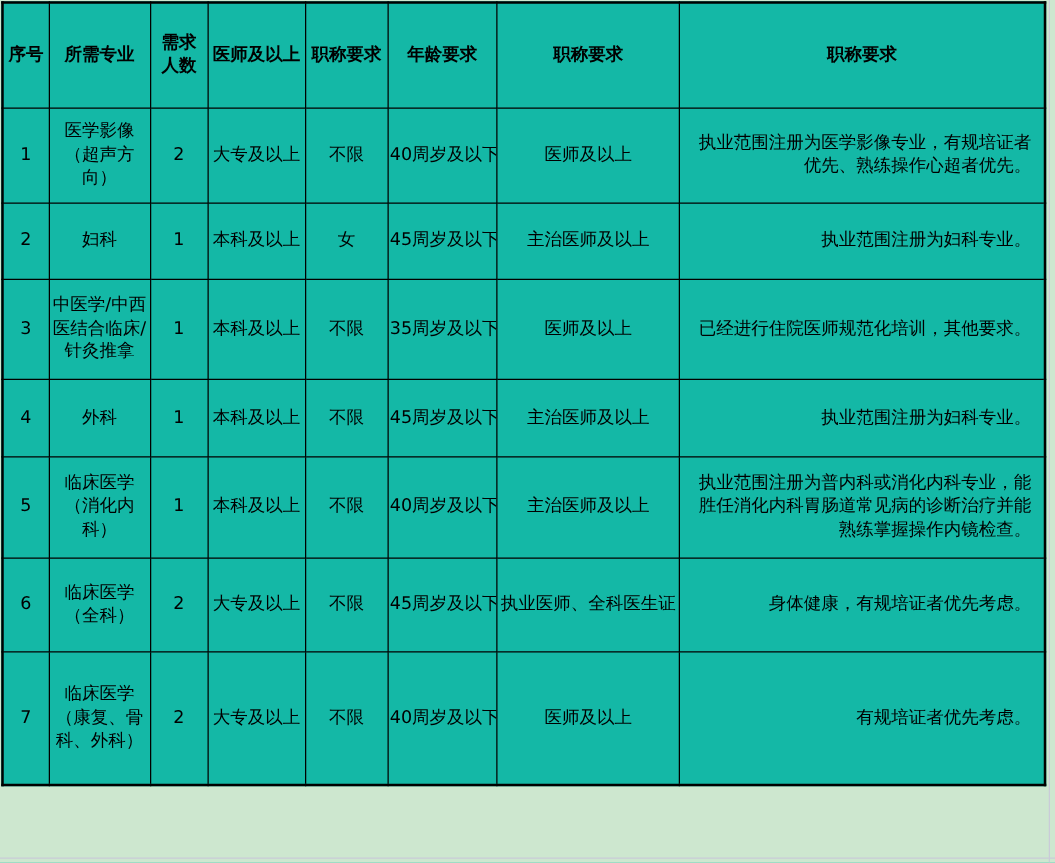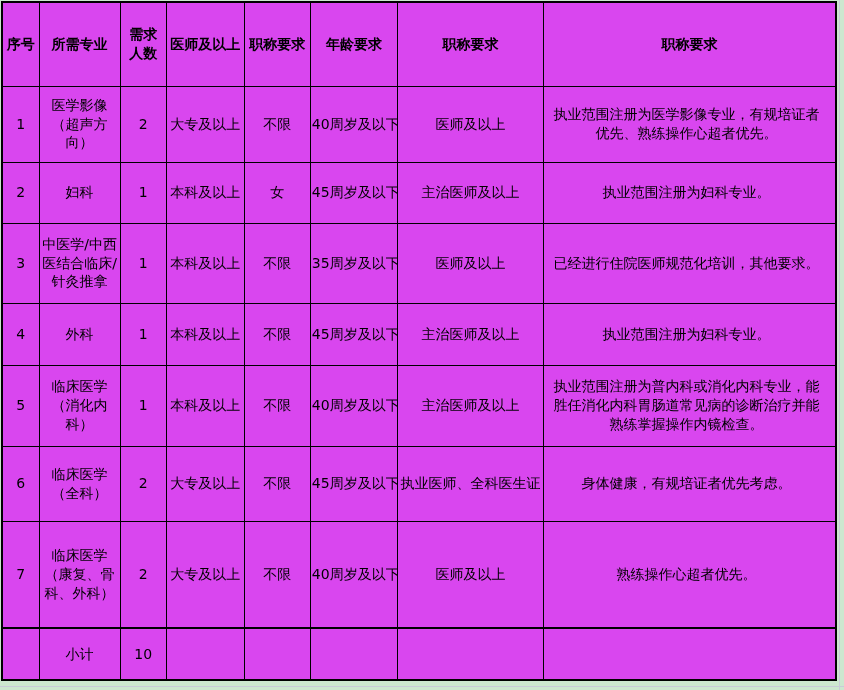--- a/index.html
+++ b/index.html
@@ -15,39 +15,39 @@
     overflow: hidden;
   }
   table.req-table {
     position: absolute;
     left: 1px;
     top: 1px;
     width: 836px;
     table-layout: fixed;
     border-collapse: collapse;
     border: 2px solid #000;
-    background: #d946ef;
+    background: #14b8a6;
     color: #000;
     font-size: 14px;
     line-height: 1.35;
   }
   .req-table th, .req-table td {
     border: 1px solid #000;
     vertical-align: middle;
     text-align: center;
     padding: 2px 1px;
     overflow: hidden;
   }
   .req-table th {
     font-weight: bold;
     font-size: 14px;
     padding: 2px 3px;
   }
   .req-table td.c-other {
-    text-align: center;
+    text-align: right;
     padding: 2px 10px 2px 4px;
     margin-left: 15px;
   }
   .req-table td.c-count,
   .req-table td.c-edu,
   .req-table td.c-age,
   .req-table td.c-gender {
     white-space: nowrap;
   }
   tr.subtotal-row td { border-top: 2px solid #000; }
@@ -158,31 +158,21 @@
         <td class="c-other">身体健康，有规培证者优先考虑。</td>
       </tr>
       <tr style="height:107px">
         <td class="c-no">7</td>
         <td class="c-major">临床医学（康复、骨科、外科）</td>
         <td class="c-count">2</td>
         <td class="c-edu">大专及以上</td>
         <td class="c-gender">不限</td>
         <td class="c-age">40周岁及以下</td>
         <td class="c-title">医师及以上</td>
-        <td class="c-other">熟练操作心超者优先。</td>
-      </tr>
-      <tr style="height:52px" class="subtotal-row">
-        <td class="c-no"></td>
-        <td class="c-major">小计</td>
-        <td class="c-count">10</td>
-        <td class="c-edu"></td>
-        <td class="c-gender"></td>
-        <td class="c-age"></td>
-        <td class="c-title"></td>
-        <td class="c-other"></td>
+        <td class="c-other">有规培证者优先考虑。</td>
       </tr>
     </tbody>
   </table>
 
   <div class="grid-line-v"></div>
   <div class="grid-line-h"></div>
 
 </div>
 
 </body></html>

